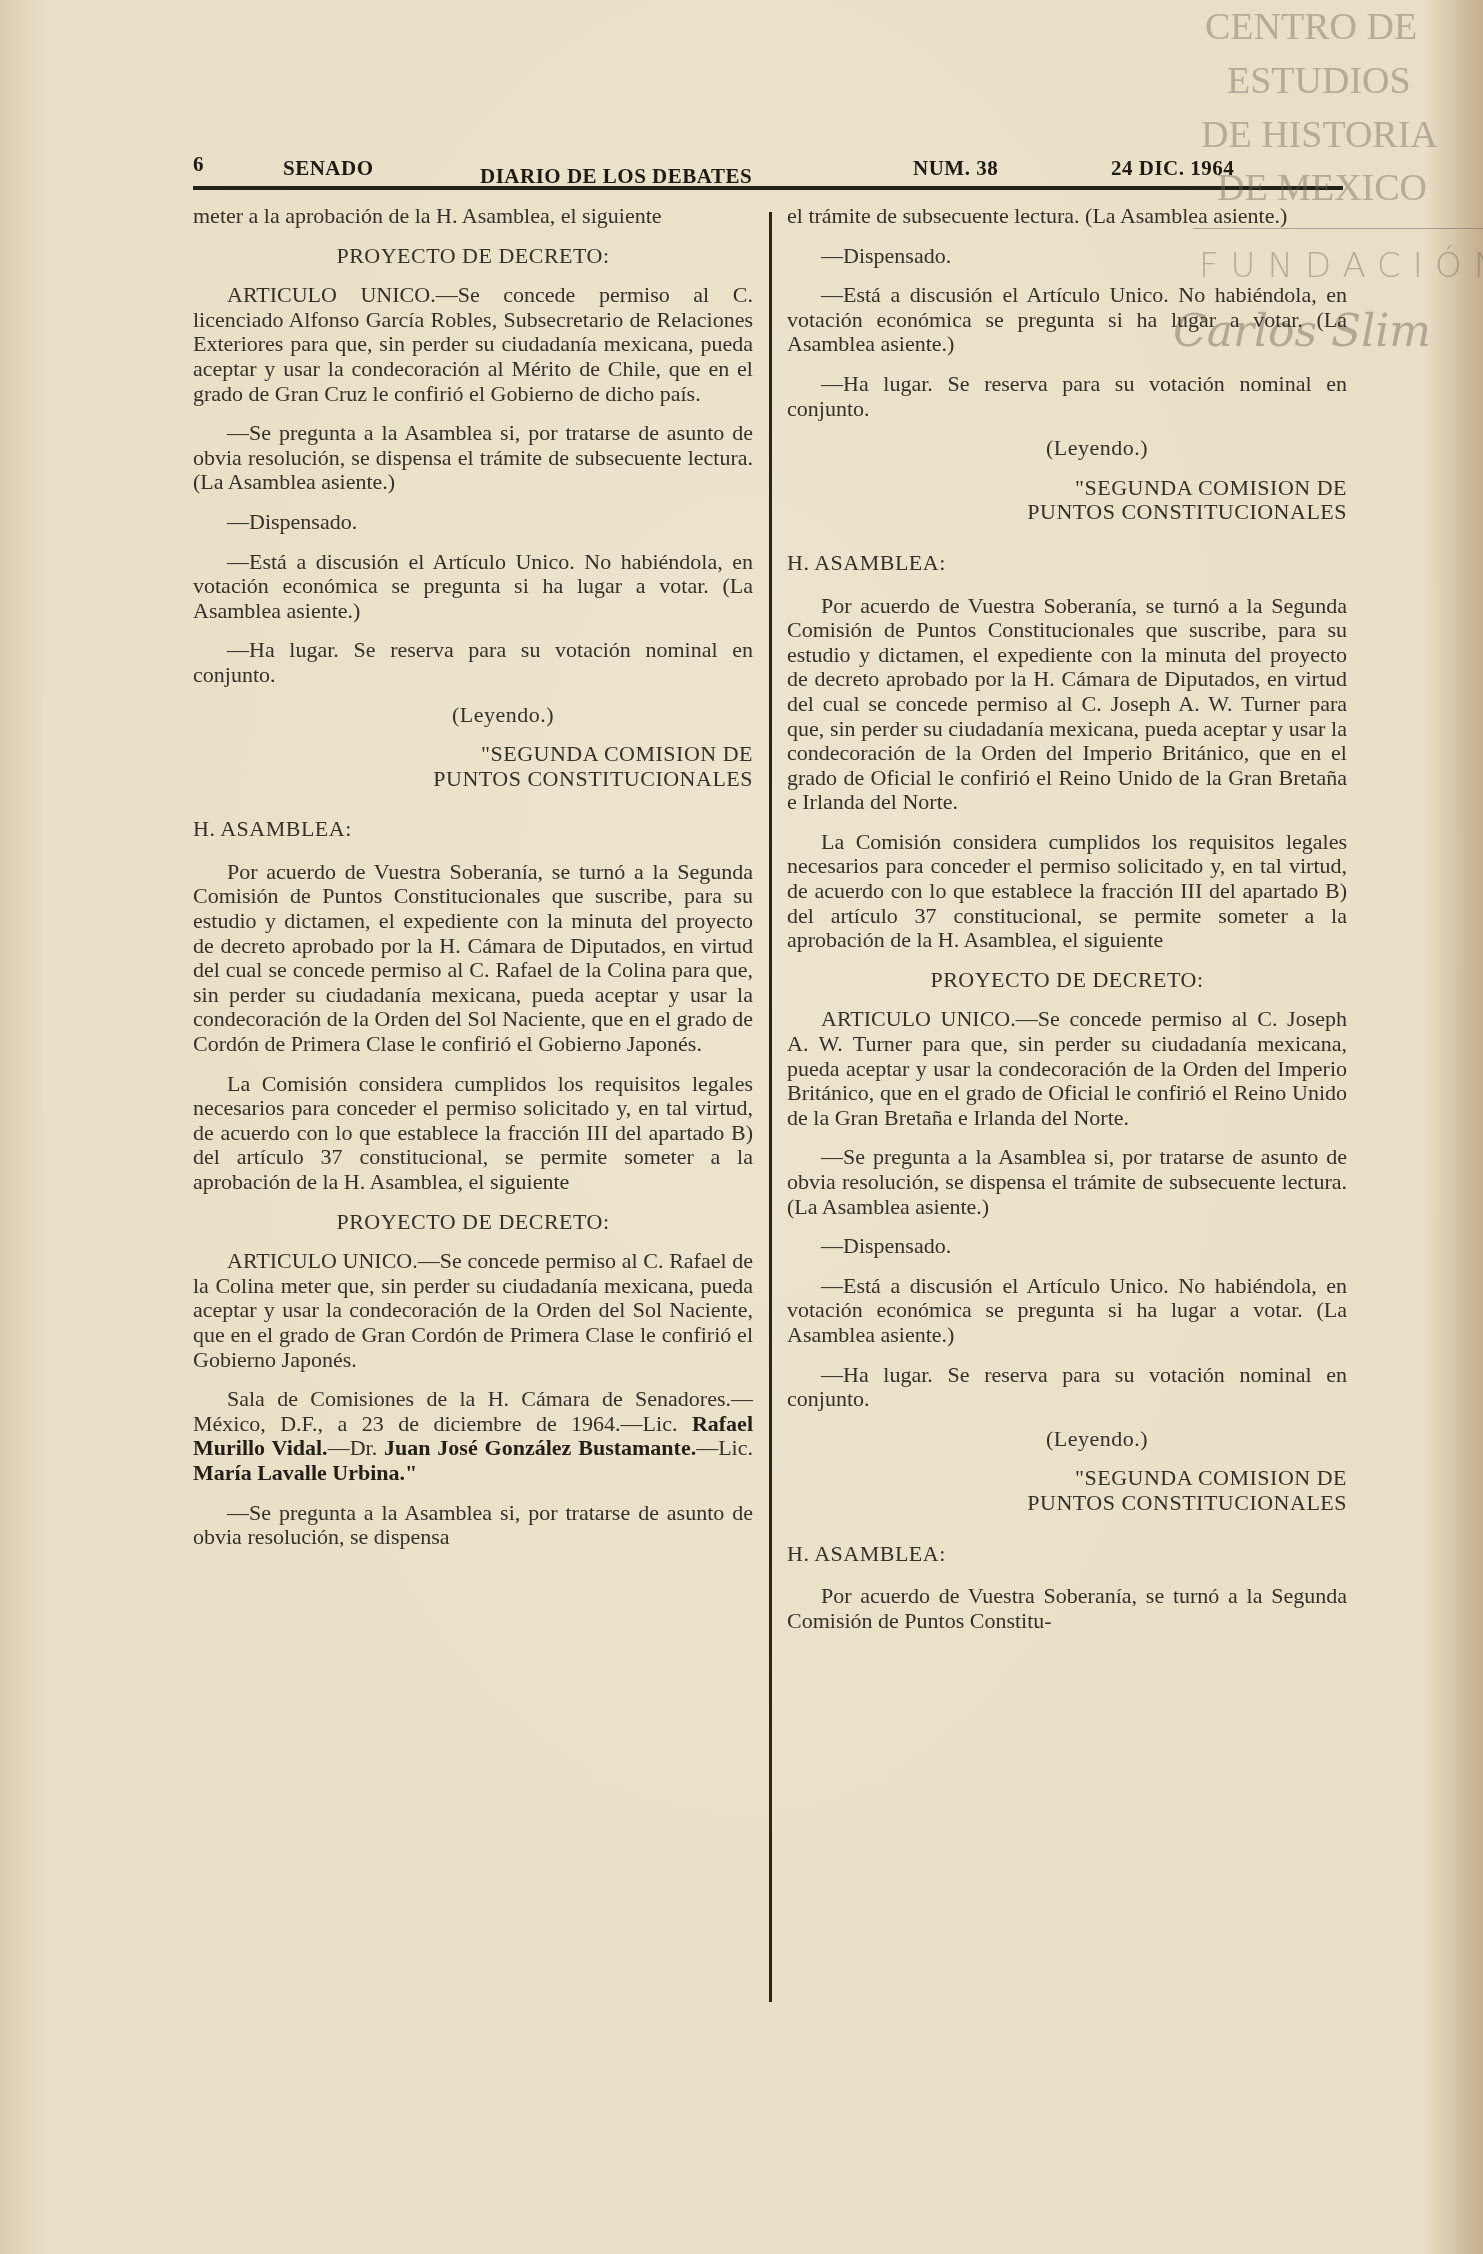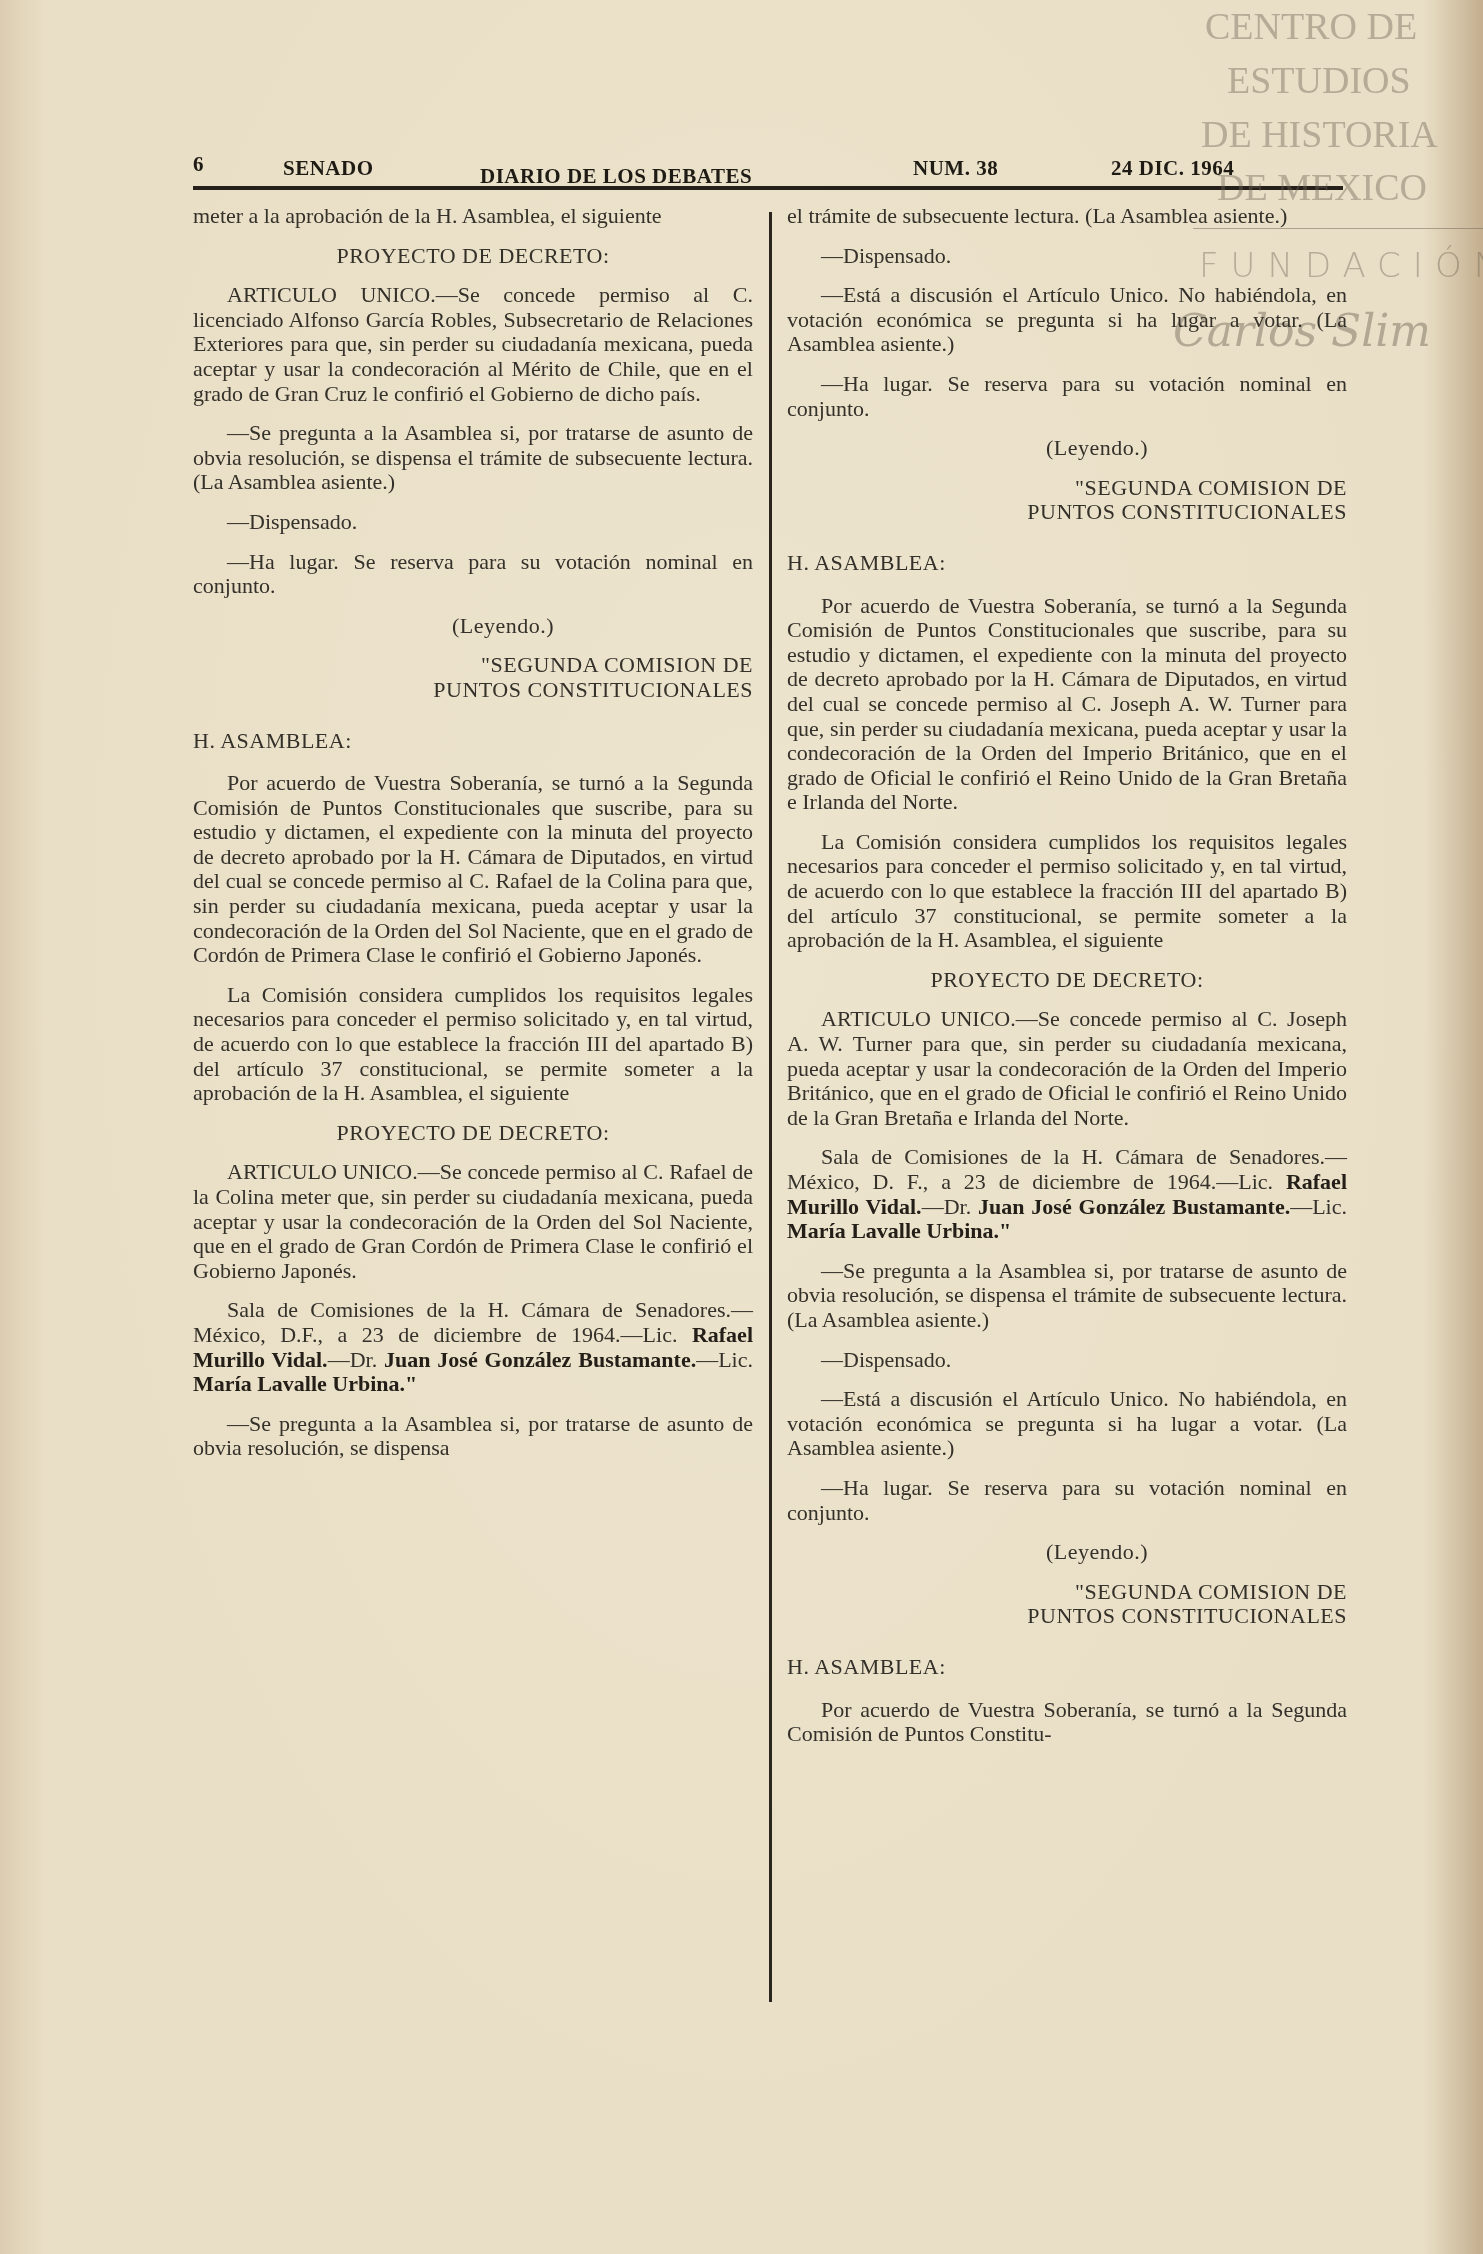--- a/index.html
+++ b/index.html
@@ -75,20 +75,21 @@
 </div>
 
 <div class="col-divider"></div>
 
 <div class="column col-left">
   <p class="noindent">meter a la aprobación de la H. Asamblea, el siguiente</p>
   <p class="center">PROYECTO DE DECRETO:</p>
   <p>ARTICULO UNICO.—Se concede permiso al C. licenciado Alfonso García Robles, Subsecre­tario de Relaciones Exteriores para que, sin perder su ciudadanía mexicana, pueda aceptar y usar la condecoración al Mérito de Chile, que en el grado de Gran Cruz le confirió el Go­bierno de dicho país.</p>
   <p>—Se pregunta a la Asamblea si, por tratar­se de asunto de obvia resolución, se dispensa el trámite de subsecuente lectura. (La Asam­blea asiente.)</p>
   <p>—Dispensado.</p>
+  <p>—Está a discusión el Artículo Unico. No ha­biéndola, en votación económica se pregunta si ha lugar a votar. (La Asamblea asiente.)</p>
   <p>—Ha lugar. Se reserva para su votación no­minal en conjunto.</p>
   <p class="center" style="padding-left:60px;">(Leyendo.)</p>
   <p class="right" style="margin-bottom:10px;"><span>"SEGUNDA COMISION DE</span><br><span>PUNTOS CONSTITUCIONALES</span></p>
   <p class="heading">H. ASAMBLEA:</p>
   <p>Por acuerdo de Vuestra Soberanía, se tur­nó a la Segunda Comisión de Puntos Consti­tucionales que suscribe, para su estudio y dic­tamen, el expediente con la minuta del pro­yecto de decreto aprobado por la H. Cámara de Diputados, en virtud del cual se concede permiso al C. Rafael de la Colina para que, sin perder su ciudadanía mexicana, pueda aceptar y usar la condecoración de la Orden del Sol Naciente, que en el grado de Cordón de Primera Clase le confirió el Gobierno Ja­ponés.</p>
   <p>La Comisión considera cumplidos los re­quisitos legales necesarios para conceder el permiso solicitado y, en tal virtud, de acuer­do con lo que establece la fracción III del apartado B) del artículo 37 constitucional, se permite someter a la aprobación de la H. Asam­blea, el siguiente</p>
   <p class="center">PROYECTO DE DECRETO:</p>
   <p>ARTICULO UNICO.—Se concede permiso al C. Rafael de la Colina meter que, sin perder su ciudadanía mexicana, pueda aceptar y usar la condecoración de la Orden del Sol Nacien­te, que en el grado de Gran Cordón de Prime­ra Clase le confirió el Gobierno Japonés.</p>
   <p><span>Sala de Comisiones de la H. Cámara de Senadores.— México, D.F., a 23 de diciembre de 1964.—Lic. </span><b>Rafael Murillo Vidal.</b><span>—Dr. </span><b>Juan José González Bustamante.</b><span>—Lic. </span><b>María Lava­lle Urbina."</b></p>
   <p>—Se pregunta a la Asamblea si, por tratar­se de asunto de obvia resolución, se dispensa</p>
@@ -99,21 +100,20 @@
   <p>—Dispensado.</p>
   <p>—Está a discusión el Artículo Unico. No habiéndola, en votación económica se pregun­ta si ha lugar a votar. (La Asamblea asiente.)</p>
   <p>—Ha lugar. Se reserva para su votación no­minal en conjunto.</p>
   <p class="center" style="padding-left:60px;">(Leyendo.)</p>
   <p class="right" style="margin-bottom:10px;"><span>"SEGUNDA COMISION DE</span><br><span>PUNTOS CONSTITUCIONALES</span></p>
   <p class="heading">H. ASAMBLEA:</p>
   <p>Por acuerdo de Vuestra Soberanía, se tur­nó a la Segunda Comisión de Puntos Consti­tucionales que suscribe, para su estudio y dic­tamen, el expediente con la minuta del pro­yecto de decreto aprobado por la H. Cámara de Diputados, en virtud del cual se concede permiso al C. Joseph A. W. Turner para que, sin perder su ciudadanía mexicana, pueda aceptar y usar la condecoración de la Orden del Imperio Británico, que en el grado de Ofi­cial le confirió el Reino Unido de la Gran Bre­taña e Irlanda del Norte.</p>
   <p>La Comisión considera cumplidos los re­quisitos legales necesarios para conceder el permiso solicitado y, en tal virtud, de acuerdo con lo que establece la fracción III del apar­tado B) del artículo 37 constitucional, se per­mite someter a la aprobación de la H. Asam­blea, el siguiente</p>
   <p class="center">PROYECTO DE DECRETO:</p>
   <p>ARTICULO UNICO.—Se concede permiso al C. Joseph A. W. Turner para que, sin perder su ciudadanía mexicana, pueda aceptar y usar la condecoración de la Orden del Imperio Bri­tánico, que en el grado de Oficial le confirió el Reino Unido de la Gran Bretaña e Irlanda del Norte.</p>
-  <p><span>Sala de Comisiones de la H. Cámara de Senadores.—México, D. F., a 23 de diciembre de 1964.—Lic. </span><b>Rafael Murillo Vidal.</b><span>—Dr. </span><b>Juan José González Bustamante.</b><span>—Lic. </span><b>María Lava­lle Urbina."</b></p>
   <p>—Se pregunta a la Asamblea si, por tratar­se de asunto de obvia resolución, se dispensa el trámite de subsecuente lectura. (La Asam­blea asiente.)</p>
   <p>—Dispensado.</p>
   <p>—Está a discusión el Artículo Unico. No habiéndola, en votación económica se pregun­ta si ha lugar a votar. (La Asamblea asiente.)</p>
   <p>—Ha lugar. Se reserva para su votación no­minal en conjunto.</p>
   <p class="center" style="padding-left:60px;">(Leyendo.)</p>
   <p class="right" style="margin-bottom:22px;"><span>"SEGUNDA COMISION DE</span><br><span>PUNTOS CONSTITUCIONALES</span></p>
   <p class="heading">H. ASAMBLEA:</p>
   <p>Por acuerdo de Vuestra Soberanía, se tur­nó a la Segunda Comisión de Puntos Constitu-</p>
 </div>
 

